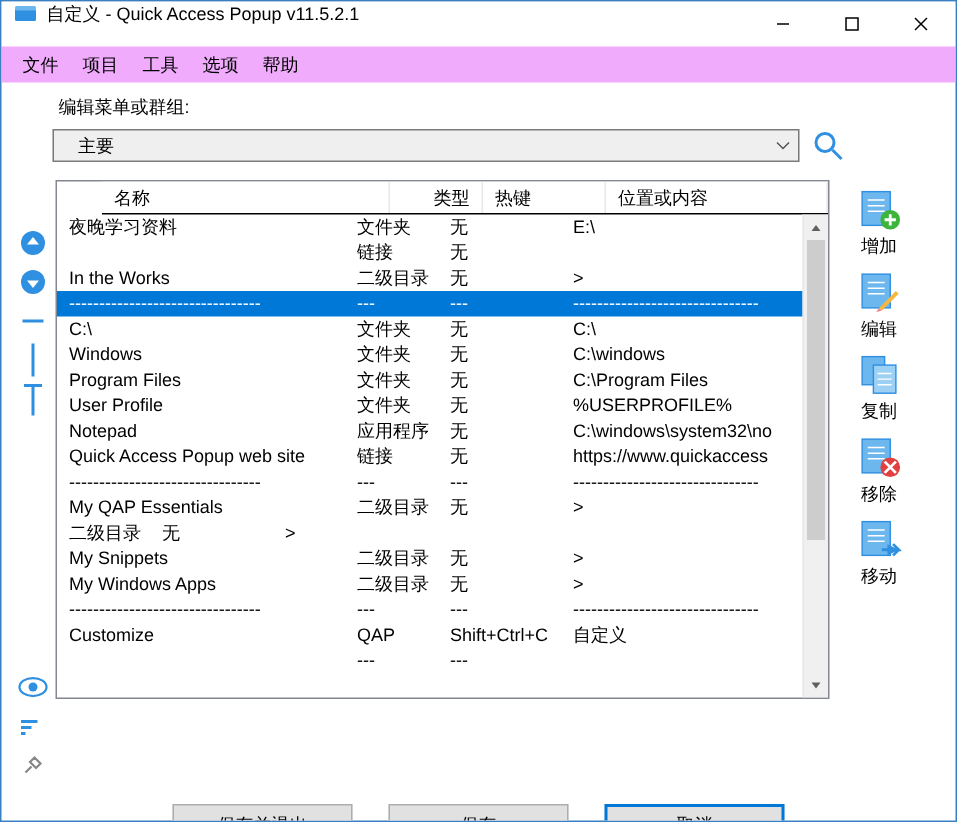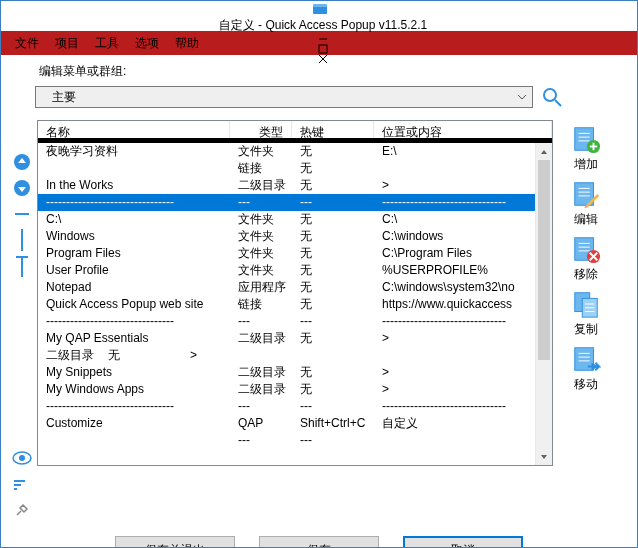--- a/index.html
+++ b/index.html
@@ -1,34 +1,34 @@
 <!DOCTYPE html>
 <html><head>
 <meta charset="utf-8">
 <style>
 * { box-sizing: border-box; margin: 0; padding: 0; }
 body { font-family: "Microsoft YaHei", "Segoe UI", sans-serif; font-size: 12px; background: #fff; width: 638px; height: 548px; overflow: hidden; border: 1px solid #3a7ec4; }
-.titlebar { height: 30px; display: flex; align-items: center; padding: 0 0 0 8px; background: #fff; flex-direction: column; }
+.titlebar { height: 30px; display: flex; padding: 0 0 0 8px; background: #fff; }
 .titlebar .icon { width: 16px; height: 16px; margin-right: 6px; }
 .titlebar .title { flex: 1; font-size: 12px; color: #000; }
 .titlebar .winbtn { width: 46px; height: 30px; display: flex; align-items: center; justify-content: center; cursor: default; }
-.menubar { height: 24px; display: flex; align-items: center; padding: 0 6px; background: #b91c1c; text-align: right; }
+.menubar { height: 24px; display: flex; align-items: center; padding: 0 6px; background: #f0abfc; text-align: right; }
 .menubar .menuitem { padding: 2px 8px; cursor: default; }
 .content { position: relative; padding: 6px 10px 0 10px; }
 .label1 { margin: 2px 0 4px 28px; }
 .toprow { display: flex; align-items: center; gap: 6px; margin-left: 24px; margin-bottom: 10px; }
 .combo { flex: 0 0 498px; height: 22px; border: 1px solid #7a7a7a; background: #efefef; display: flex; align-items: center; padding: 0 16px; position: relative; }
 .combo .arrow { position: absolute; right: 2px; top: 2px; width: 16px; height: 16px; display: flex; align-items: center; justify-content: center; }
 .searchbtn { width: 26px; height: 26px; display: flex; align-items: center; justify-content: center; }
 .mainrow { display: flex; gap: 4px; }
 .leftcol { width: 22px; display: flex; flex-direction: column; align-items: center; gap: 6px; padding-top: 32px; }
 .leftspacer { height: 160px; }
 .leftcol .toolbtn { width: 20px; height: 20px; display: flex; align-items: center; justify-content: center; cursor: pointer; }
 .listwrap { width: 516px; height: 346px; border: 1px solid #828790; background: #fff; overflow: hidden; position: relative; }
-.listhead { display: flex; height: 22px; border-bottom: 5px solid #000000; background: #fff; }
+.listhead { display: flex; height: 22px; border-bottom: 1px solid #000000; background: #fff; margin-left: 30px; }
 .listhead .col { padding: 3px 8px; border-right: 1px solid #e8e8e8; font-size: 12px; }
 .col-name { width: 192px; }
 .col-type { width: 62px; text-align: right; }
 .col-hotkey { width: 82px; }
 .col-loc { flex: 1; }
 .listbody { overflow-y: auto; height: 322px; }
 .row { display: flex; height: 17px; line-height: 17px; font-size: 12px; }
 .row .cell { padding: 0 8px; overflow: hidden; white-space: nowrap; }
 .row.sel { background: #0078d7; color: #fff; }
 .row .c-name { width: 192px; }
@@ -306,42 +306,42 @@
             <line x1="8" y1="10" x2="20" y2="10" stroke="#fff"></line>
             <line x1="8" y1="14" x2="20" y2="14" stroke="#fff"></line>
             <line x1="8" y1="18" x2="20" y2="18" stroke="#fff"></line>
             <path d="M16 28 L28 16 L30 18 L18 30 Z" fill="#f5b642"></path>
             <path d="M16 28 L18 30 L14 31 Z" fill="#e88"></path>
           </svg>
         <span class="rlabel">编辑</span>
       </div>
       <div class="rbtn">
         <svg viewBox="0 0 32 32">
+            <rect x="4" y="4" width="16" height="20" fill="#6db7ef" stroke="#2f8fe0"></rect>
+            <rect x="12" y="10" width="16" height="20" fill="#9dd0f5" stroke="#2f8fe0"></rect>
+            <line x1="15" y1="16" x2="25" y2="16" stroke="#fff"></line>
+            <line x1="15" y1="20" x2="25" y2="20" stroke="#fff"></line>
+            <line x1="15" y1="24" x2="25" y2="24" stroke="#fff"></line>
+          </svg>
+        <span class="rlabel">复制</span>
+      </div>
+      <div class="rbtn">
+        <svg viewBox="0 0 32 32">
             <rect x="4" y="4" width="20" height="24" fill="#6db7ef" stroke="#2f8fe0"></rect>
             <line x1="8" y1="10" x2="20" y2="10" stroke="#fff"></line>
             <line x1="8" y1="14" x2="20" y2="14" stroke="#fff"></line>
             <line x1="8" y1="18" x2="20" y2="18" stroke="#fff"></line>
             <circle cx="24" cy="24" r="7" fill="#e04040"></circle>
             <line x1="20" y1="20" x2="28" y2="28" stroke="#fff" stroke-width="2"></line>
             <line x1="28" y1="20" x2="20" y2="28" stroke="#fff" stroke-width="2"></line>
           </svg>
         <span class="rlabel">移除</span>
       </div>
       <div class="rbtn">
         <svg viewBox="0 0 32 32">
-            <rect x="4" y="4" width="16" height="20" fill="#6db7ef" stroke="#2f8fe0"></rect>
-            <rect x="12" y="10" width="16" height="20" fill="#9dd0f5" stroke="#2f8fe0"></rect>
-            <line x1="15" y1="16" x2="25" y2="16" stroke="#fff"></line>
-            <line x1="15" y1="20" x2="25" y2="20" stroke="#fff"></line>
-            <line x1="15" y1="24" x2="25" y2="24" stroke="#fff"></line>
-          </svg>
-        <span class="rlabel">复制</span>
-      </div>
-      <div class="rbtn">
-        <svg viewBox="0 0 32 32">
             <rect x="4" y="4" width="20" height="24" fill="#6db7ef" stroke="#2f8fe0"></rect>
             <line x1="8" y1="10" x2="20" y2="10" stroke="#fff"></line>
             <line x1="8" y1="14" x2="20" y2="14" stroke="#fff"></line>
             <line x1="8" y1="18" x2="20" y2="18" stroke="#fff"></line>
             <path d="M18 24 L30 24 L26 20 M30 24 L26 28" fill="none" stroke="#2f8fe0" stroke-width="2"></path>
             <path d="M22 20 L30 24 L22 28 Z" fill="#2f8fe0"></path>
           </svg>
         <span class="rlabel">移动</span>
       </div>
     </div>

